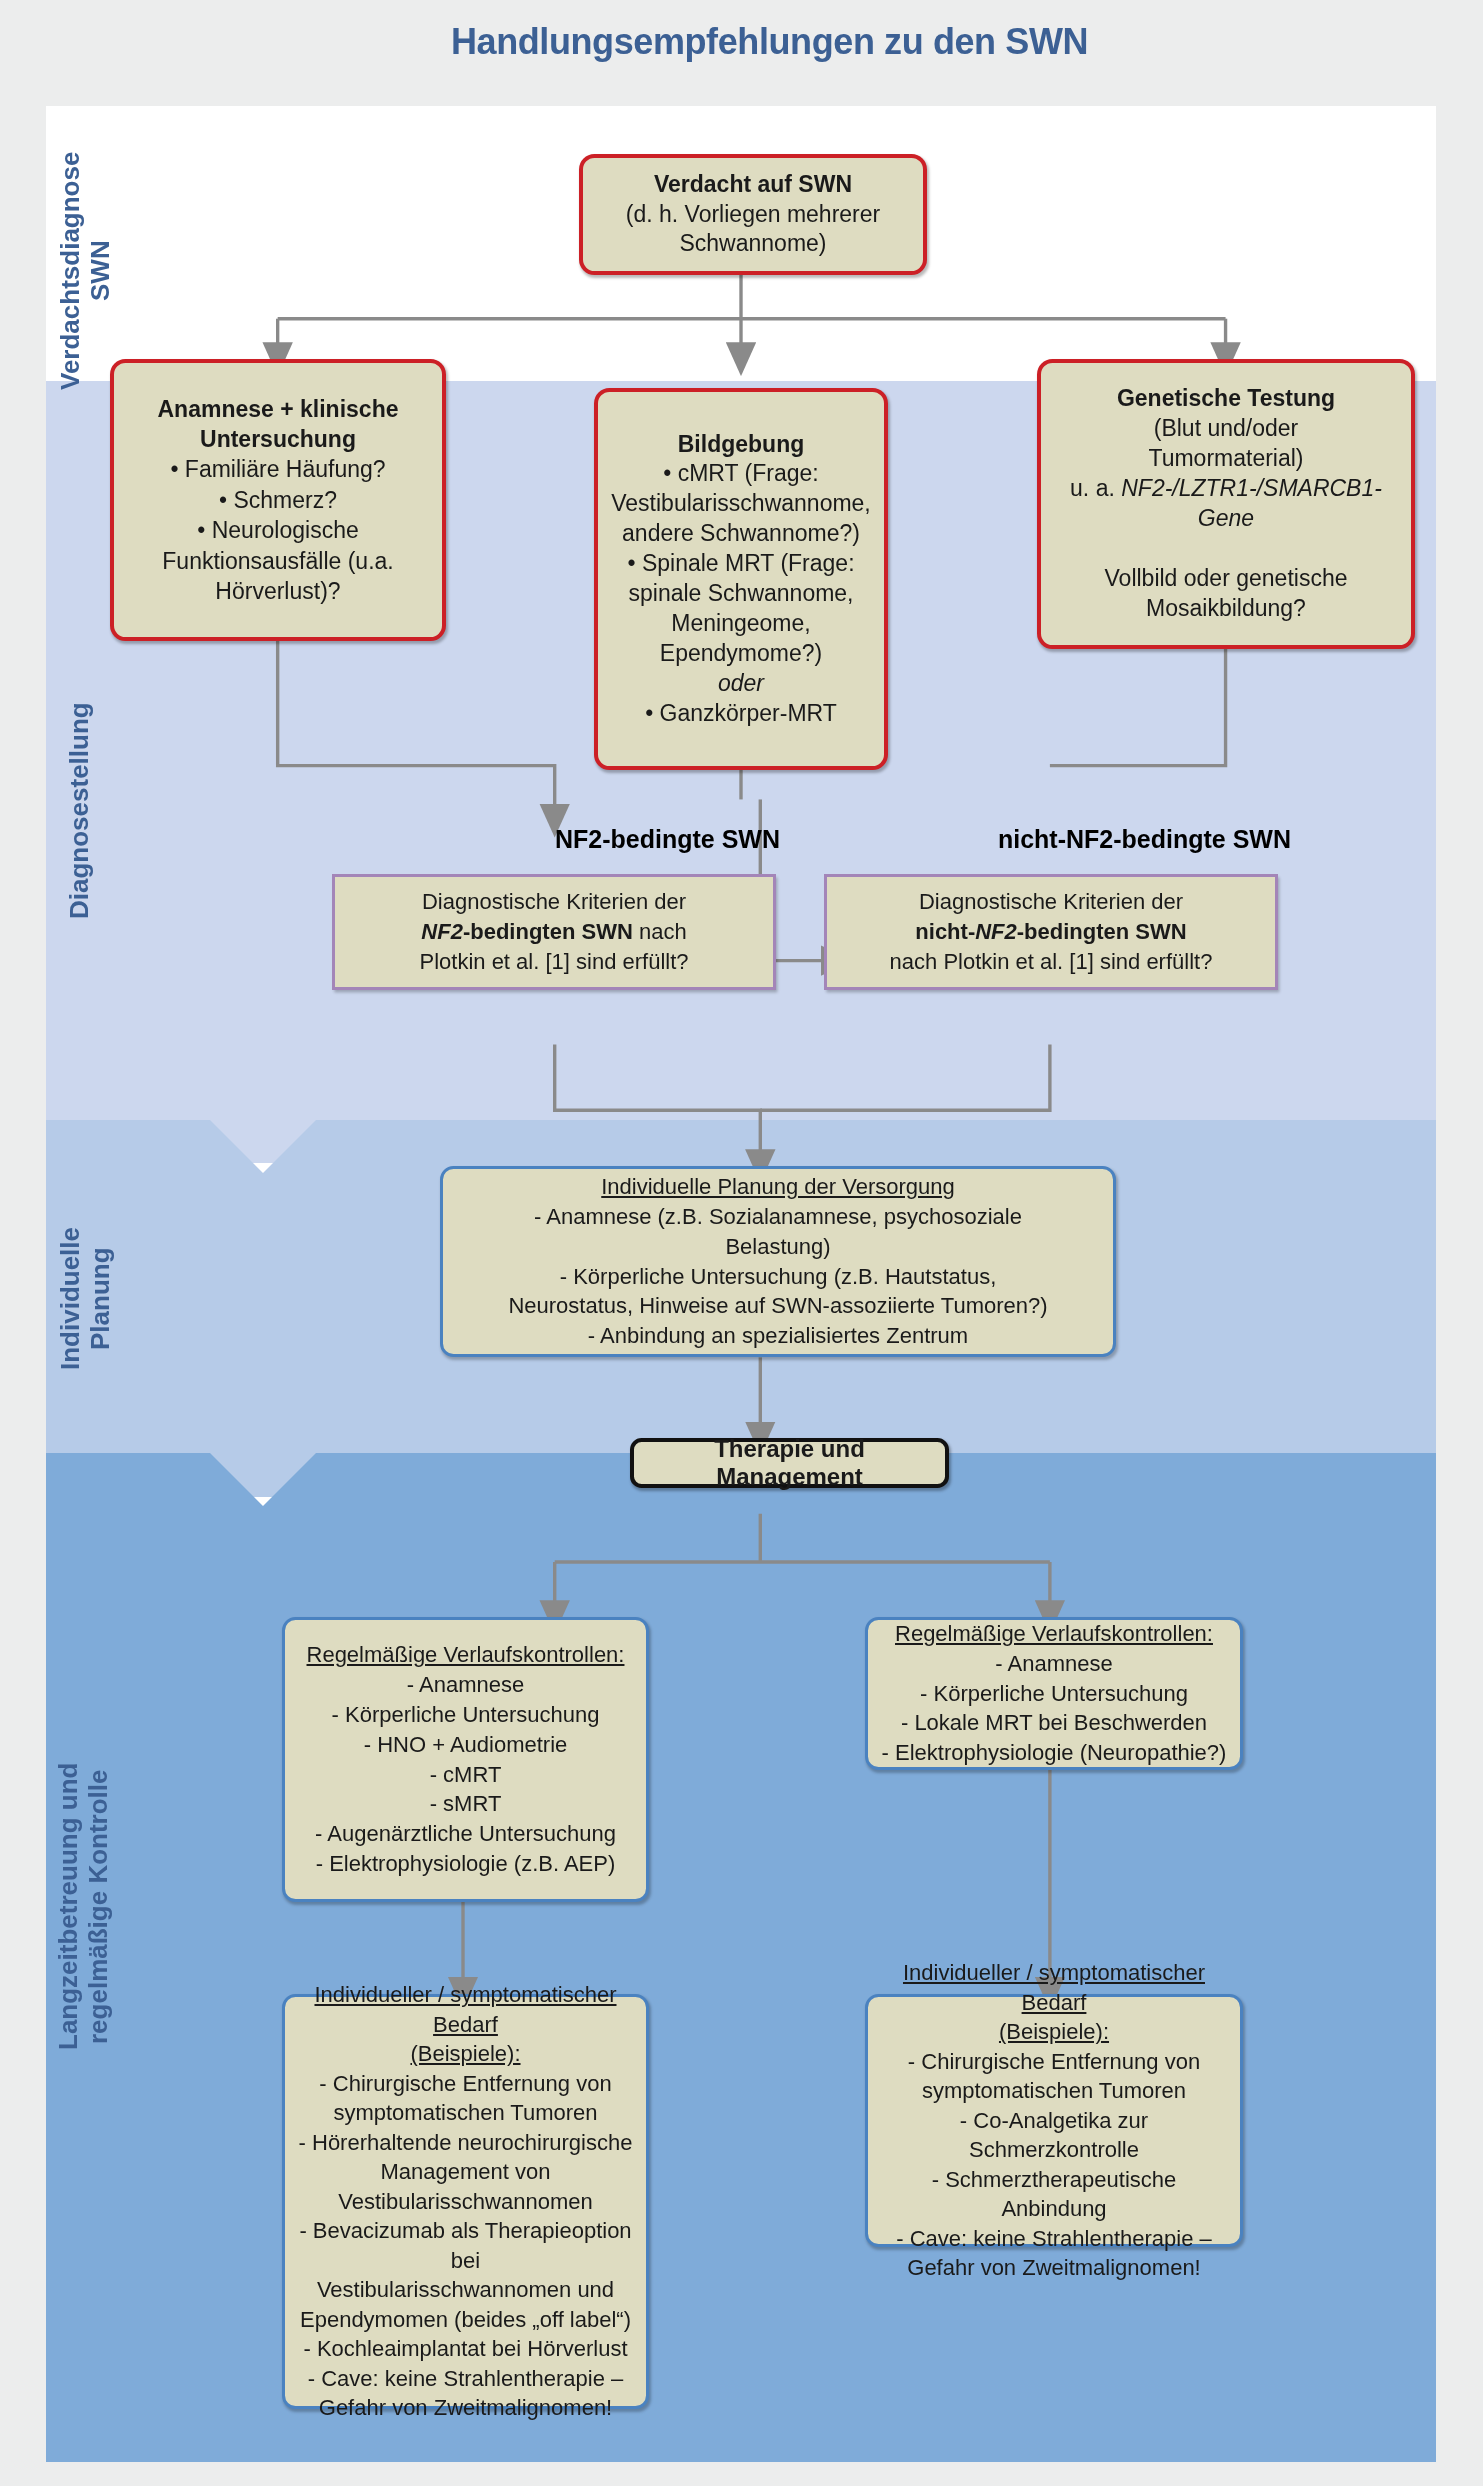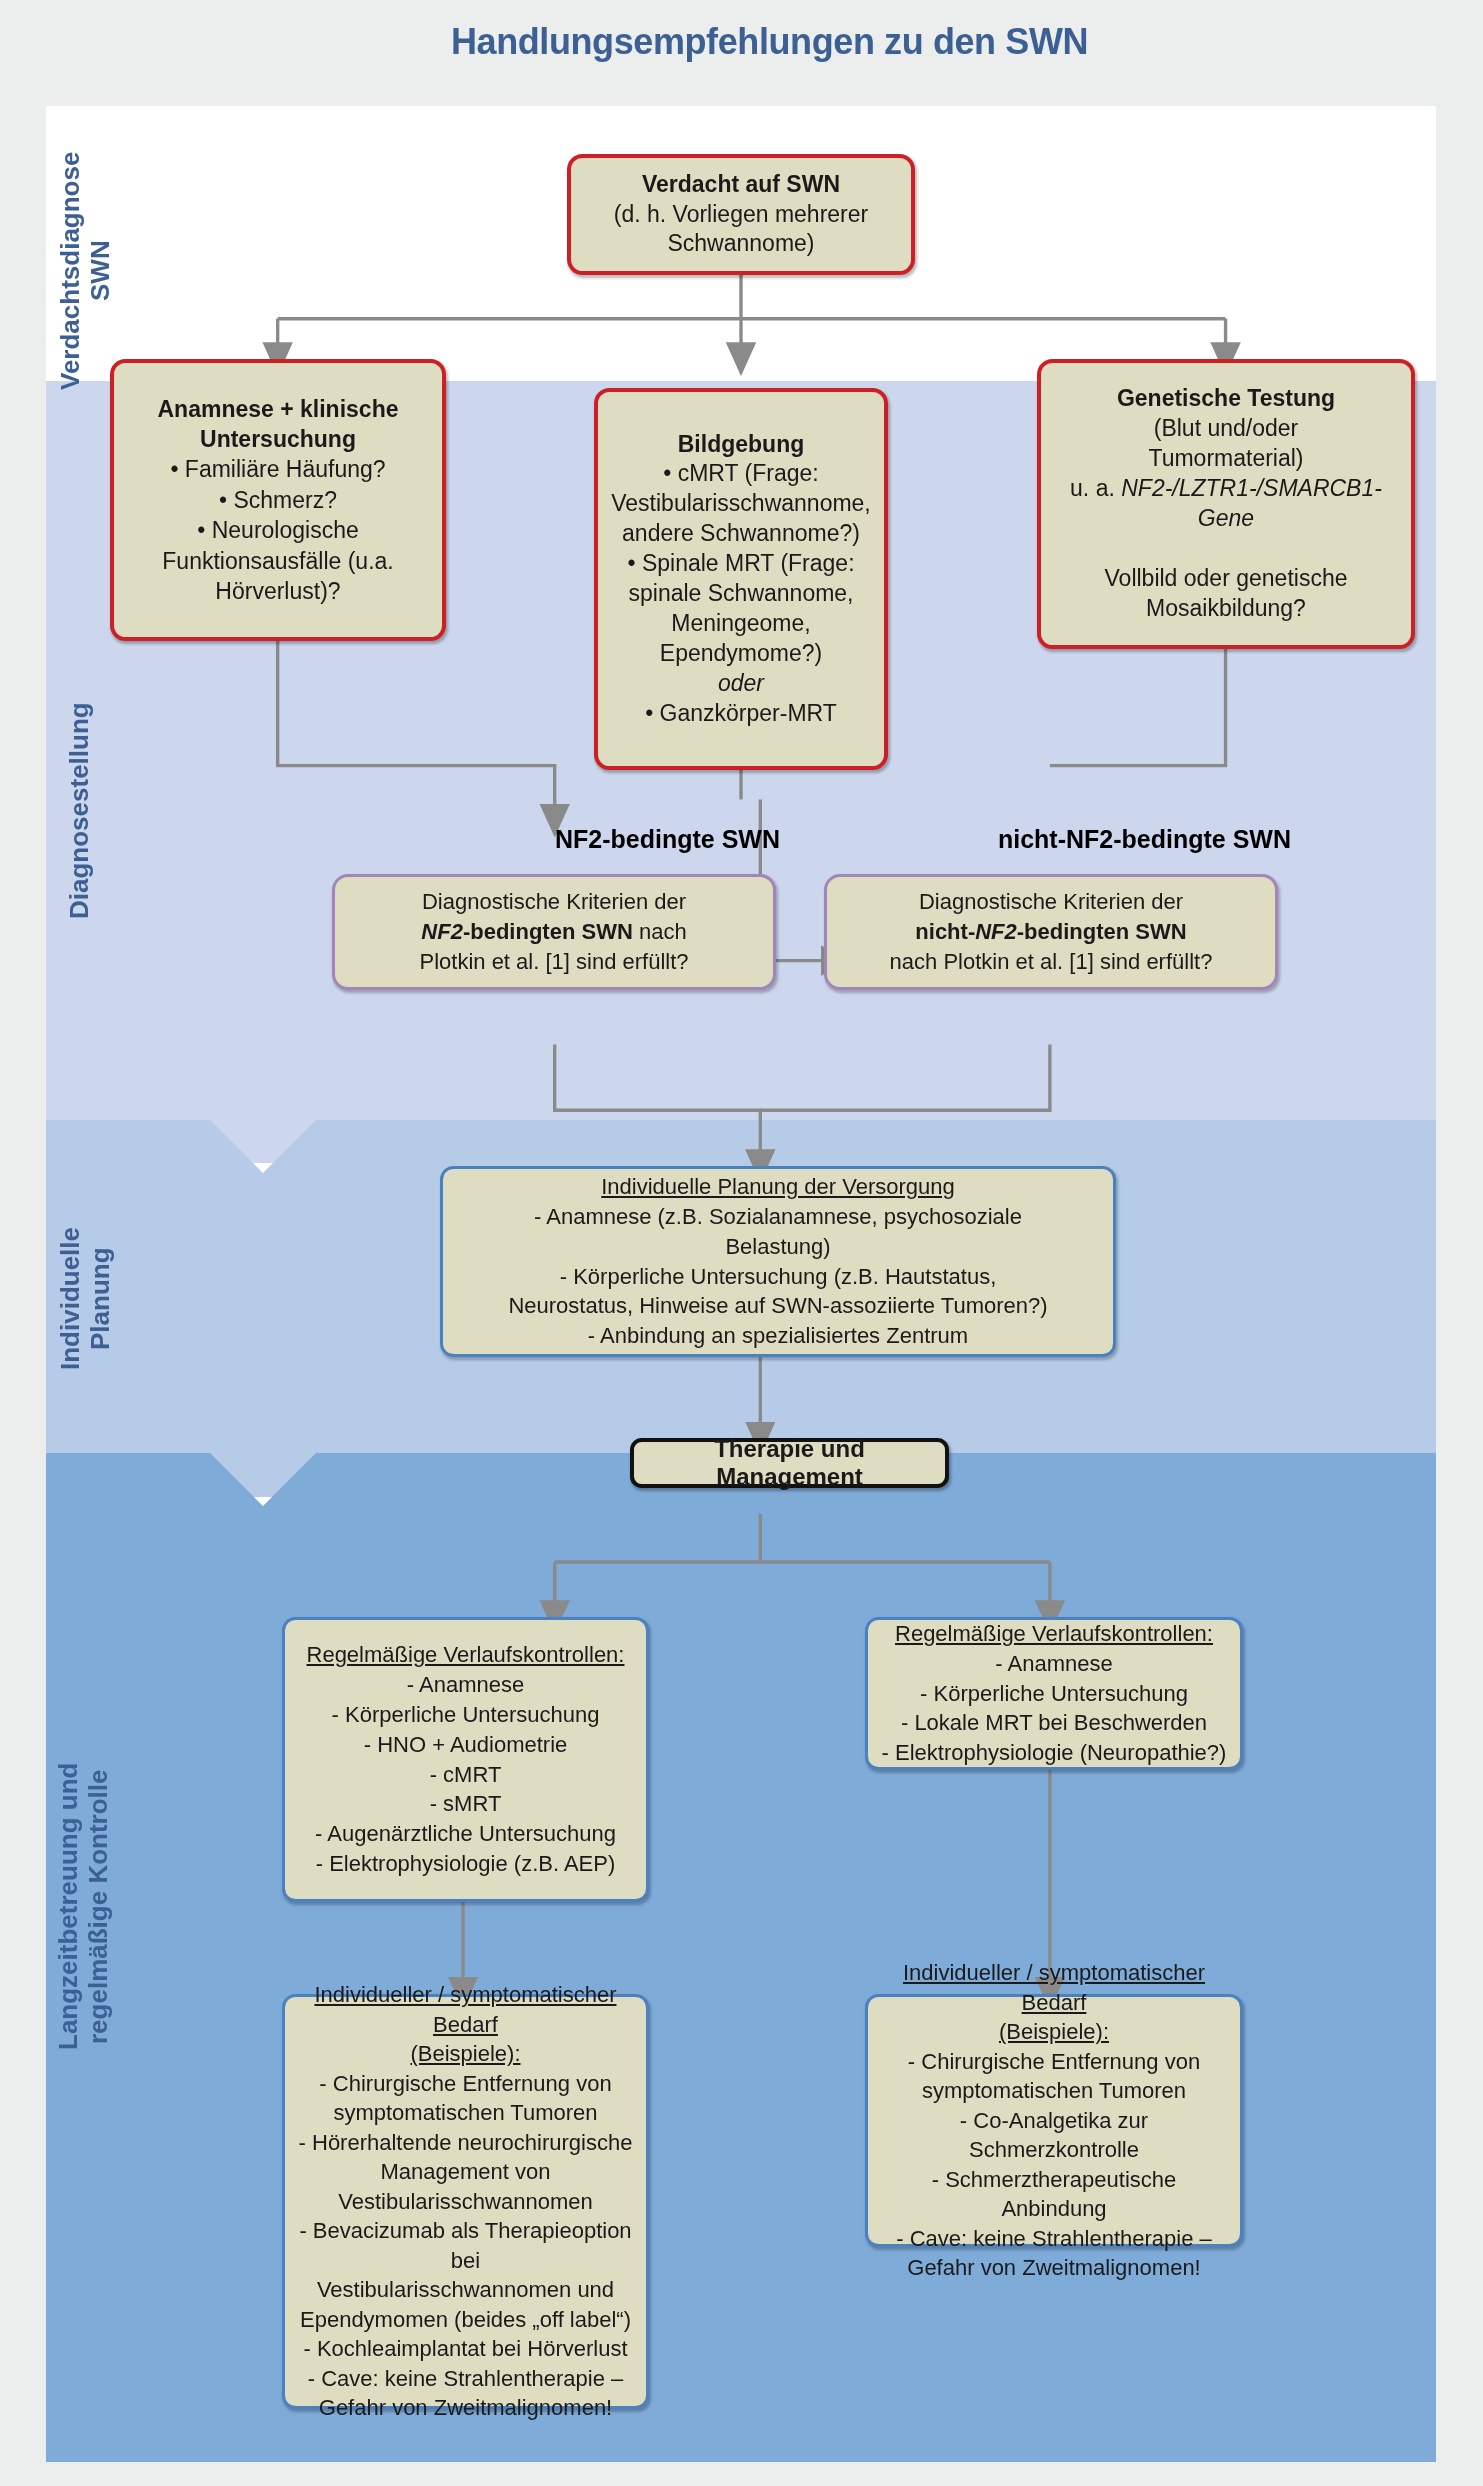--- a/index.html
+++ b/index.html
@@ -67,21 +67,21 @@
   }
   .node .txt { width: 100%; }
 
   .node-red {
     border: 4.8px solid #cc2026;
     border-radius: 15.4px;
     box-shadow: 1.9px 2.9px 2.9px rgba(0,0,0,0.28);
   }
   .node-purple {
     border: 3.9px solid #a385b8;
-    border-radius: 16px;
+    border-radius: 0;
     box-shadow: 1.9px 2.9px 2.9px rgba(0,0,0,0.25);
   }
   .node-blue {
     border: 3.9px solid #4a82c0;
     border-radius: 13.5px;
     box-shadow: 1.9px 2.9px 2.9px rgba(0,0,0,0.25);
   }
   .node-black {
     border: 4.8px solid #111111;
     border-radius: 11.6px;
@@ -178,21 +178,21 @@
       <path d="M740,1458 L740,1508"></path>
       <path d="M527,1508 L1040,1508"></path>
       <path d="M527,1508 L527,1565" marker-end="url(#arr)"></path>
       <path d="M1040,1508 L1040,1565" marker-end="url(#arr)"></path>
 
       <path d="M432,1860 L432,1955" marker-end="url(#arr)"></path>
       <path d="M1040,1723 L1040,1955" marker-end="url(#arr)"></path>
     </g>
   </svg>
 
-  <div class="node node-red" style="left:521px; top:48px; width:348px; height:121px; font-size:23px; line-height:1.3;">
+  <div class="node node-red" style="left:533px; top:48px; width:348px; height:121px; font-size:23px; line-height:1.3;">
     <div class="txt">
       <b>Verdacht auf SWN</b><br>
       <span>(d. h. Vorliegen mehrerer</span><br>
       <span>Schwannome)</span>
     </div>
   </div>
 
   <div class="node node-red" style="left:64px; top:253px; width:336px; height:282px; font-size:23px; line-height:1.32;">
     <div class="txt">
       <b>Anamnese + klinische</b><br>

